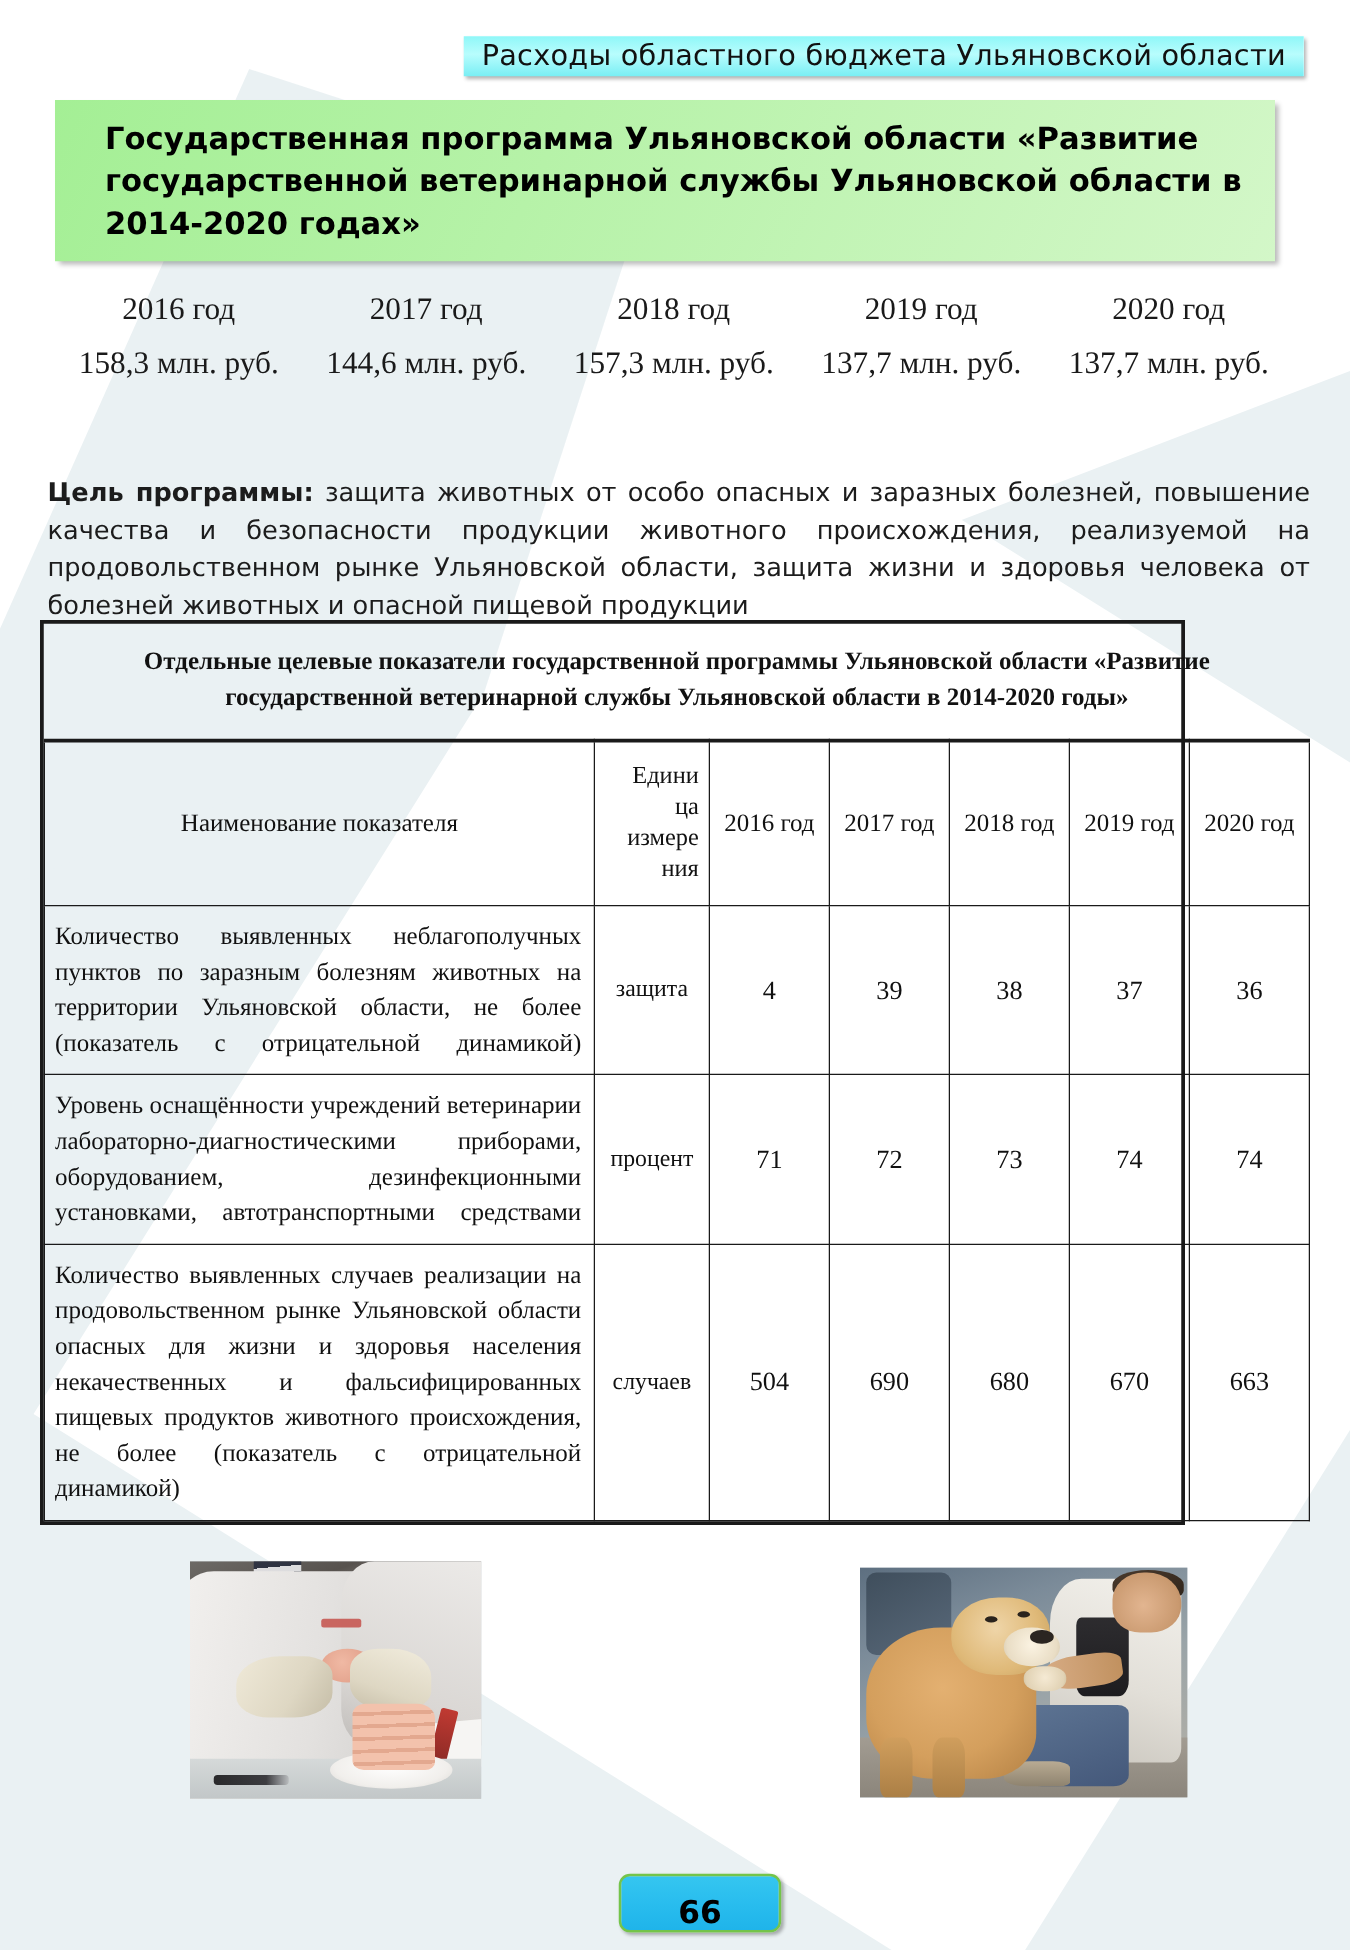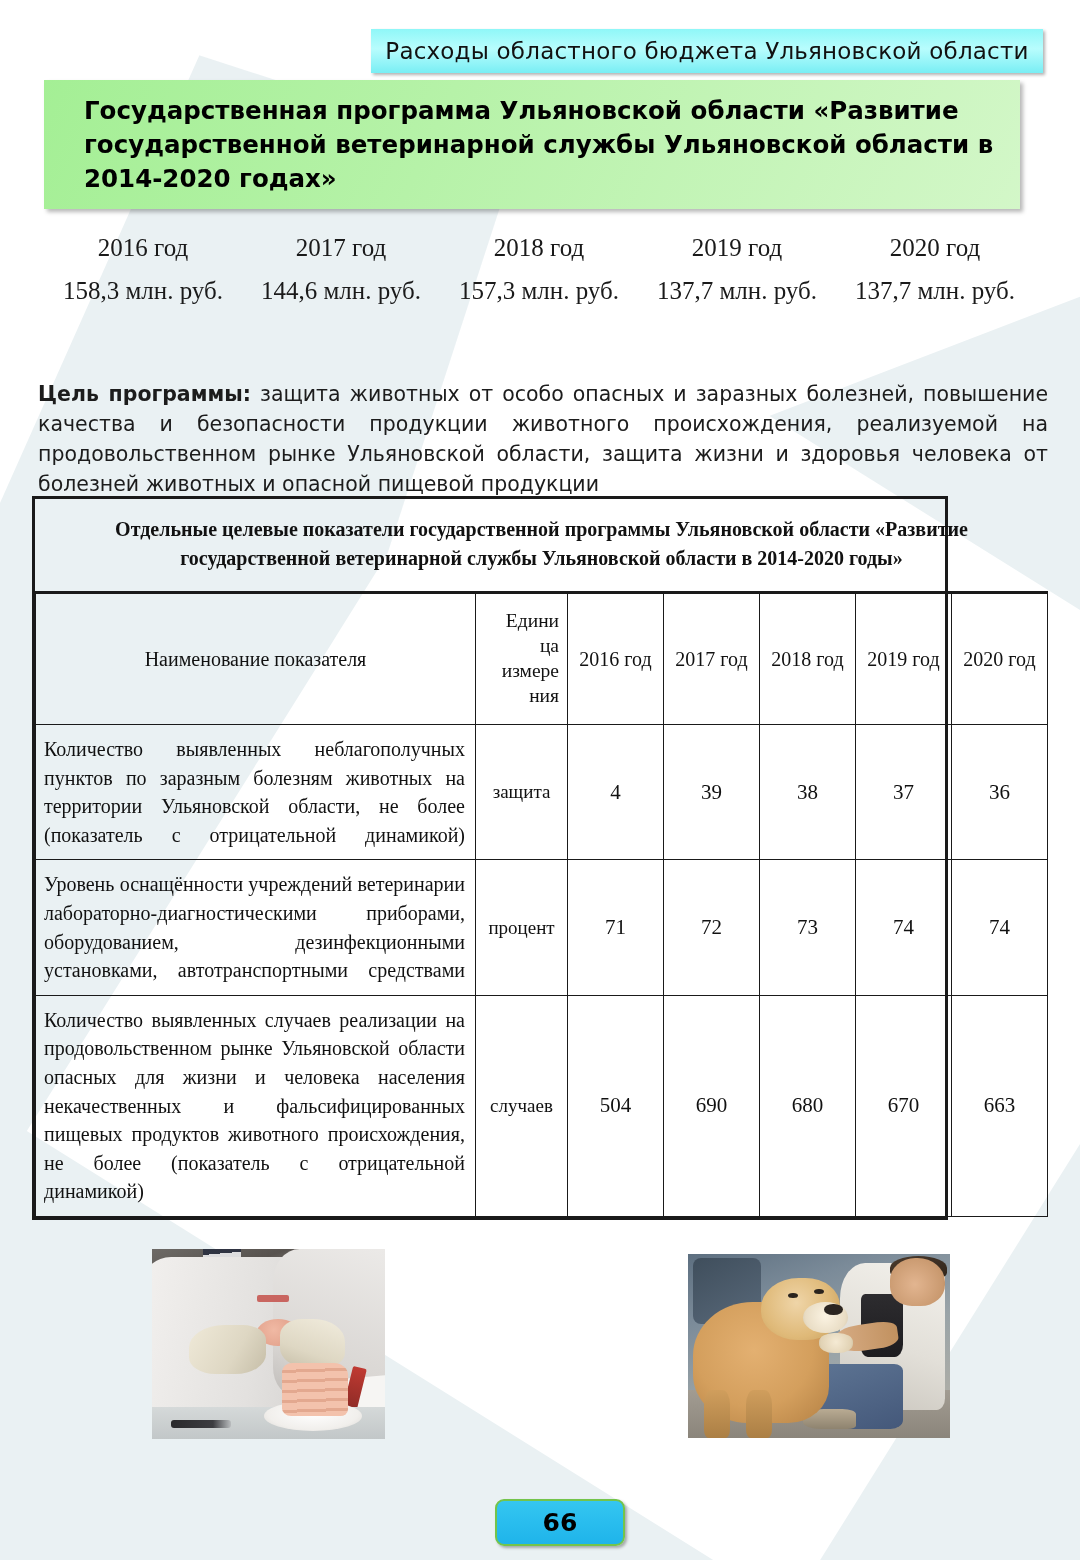--- a/index.html
+++ b/index.html
@@ -71,21 +71,21 @@
     width: 1080px;
     height: 1560px;
   }
 
   
   .ribbon {
     position: absolute;
     left: 371px;
     top: 29px;
     width: 672px;
-    height: 44px;
+    height: 32px;
     background: linear-gradient(180deg, #8ff7f8 0%, #b8fdfd 45%, #79eef4 100%);
     box-shadow: 2px 2px 3px rgba(0,0,0,0.30);
     display: flex;
     align-items: center;
     justify-content: center;
   }
   .ribbon-text {
     font-family: "DejaVu Sans", sans-serif;
     font-size: 23px;
     color: #111111;
@@ -403,21 +403,21 @@
     position: absolute;
     left: 495px;
     top: 1499px;
     width: 126px;
     height: 43px;
     background: linear-gradient(180deg,#35c6f0 0%,#29bdee 50%,#1fb4ea 100%);
     border: 2px solid #74c44a;
     border-radius: 9px;
     box-shadow: 2px 2px 3px rgba(0,0,0,0.30);
     display: flex;
-    align-items: center;
+    align-items: flex-end;
     justify-content: center;
   }
   .page-badge-num {
     font-family: "DejaVu Sans", sans-serif;
     font-weight: bold;
     font-size: 25px;
     color: #000000;
   }
 </style>
 </head>
@@ -501,21 +501,21 @@
         <tr>
           <td class="name-cell">Уровень оснащённости учреждений ветеринарии лабораторно-диагностическими приборами, оборудованием, дезинфекционными установками, автотранспортными средствами</td>
           <td class="unit-cell">процент</td>
           <td class="val-cell">71</td>
           <td class="val-cell">72</td>
           <td class="val-cell">73</td>
           <td class="val-cell">74</td>
           <td class="val-cell">74</td>
         </tr>
         <tr>
-          <td class="name-cell">Количество выявленных случаев реализации на продовольственном рынке Ульяновской области опасных для жизни и человека населения некачественных и фальсифицированных пищевых продуктов животного происхождения, не более (показатель с отрицательной динамикой)</td>
+          <td class="name-cell">Количество выявленных случаев реализации на продовольственном рынке Ульяновской области опасных для жизни и здоровья населения некачественных и фальсифицированных пищевых продуктов животного происхождения, не более (показатель с отрицательной динамикой)</td>
           <td class="unit-cell">случаев</td>
           <td class="val-cell">504</td>
           <td class="val-cell">690</td>
           <td class="val-cell">680</td>
           <td class="val-cell">670</td>
           <td class="val-cell">663</td>
         </tr>
       </tbody>
     </table>
   </div>

